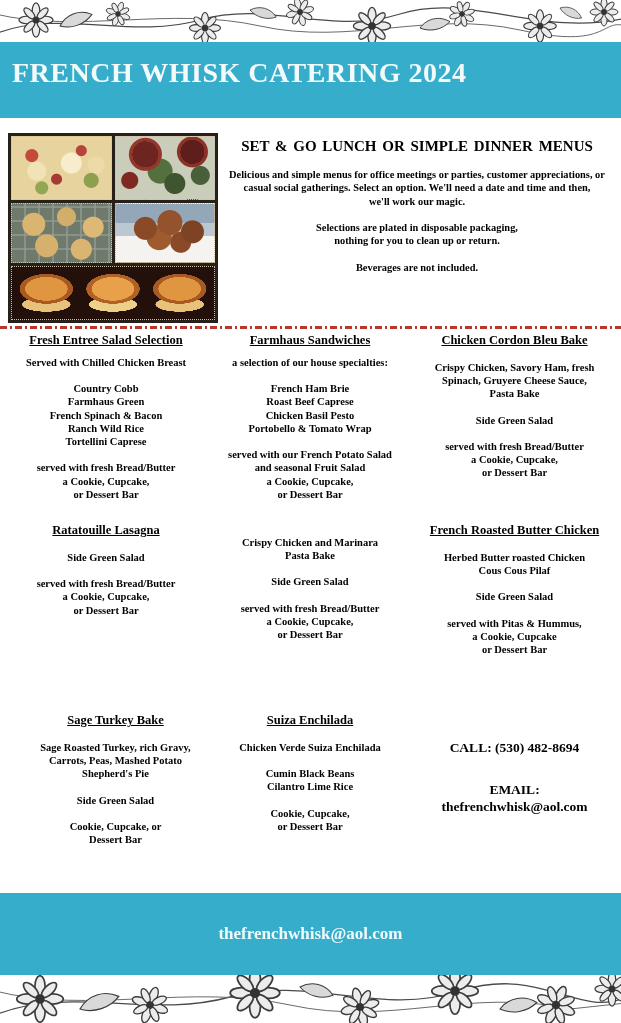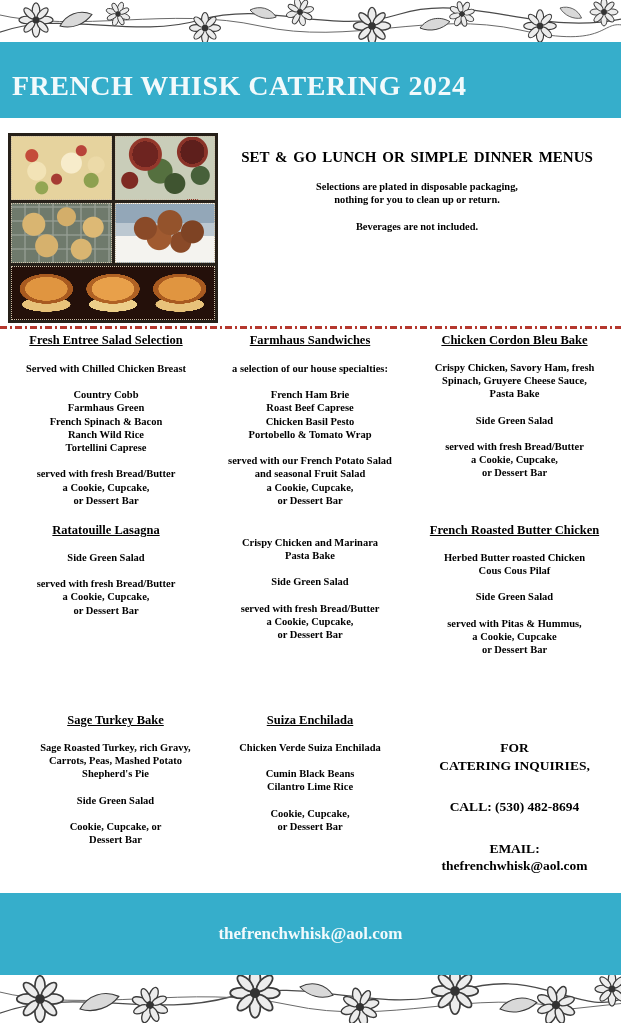--- a/index.html
+++ b/index.html
@@ -5,21 +5,21 @@
   html,body{margin:0;padding:0;background:#e9e9e9;}
   .page{
     position:relative;width:621px;height:1023px;margin:0 auto;background:#ffffff;
     font-family:"Liberation Serif","DejaVu Serif",serif;color:#000;overflow:hidden;
   }
   .floral{position:absolute;left:0;display:block;}
   .floral-top{top:0;}
   .floral-bottom{top:975px;}
   .header-band{position:absolute;top:42px;left:0;width:621px;height:76px;background:#36aecb;}
   .header-title{
-    margin:0;padding:28px 0 0 12px;font-size:28px;font-weight:bold;
+    margin:0;padding:15px 0 0 12px;font-size:28px;font-weight:bold;
     color:#f2fafc;letter-spacing:.5px;white-space:nowrap;
   }
   
   .collage{
     position:absolute;top:133px;left:8px;width:210px;height:190px;background:#262019;
     box-sizing:border-box;padding:3px;display:grid;grid-template-columns:1fr 1fr;
     grid-template-rows:64px 60px 54px;gap:3px;
   }
   .photo{box-sizing:border-box;border:1px dotted #cdbfa8;}
   .photo.wide{grid-column:1 / span 2;}
@@ -60,32 +60,32 @@
   .photo-sliders{background:
     radial-gradient(ellipse 34px 19px at 17% 42%, #e09540 0 62%, #a85a20 63% 78%, rgba(0,0,0,0) 79%),
     radial-gradient(ellipse 34px 19px at 50% 42%, #e8a04a 0 62%, #b06224 63% 78%, rgba(0,0,0,0) 79%),
     radial-gradient(ellipse 34px 19px at 83% 42%, #e09540 0 62%, #a85a20 63% 78%, rgba(0,0,0,0) 79%),
     radial-gradient(ellipse 40px 12px at 17% 72%, #e8c27a 0 60%, rgba(0,0,0,0) 61%),
     radial-gradient(ellipse 40px 12px at 50% 72%, #edcf8a 0 60%, rgba(0,0,0,0) 61%),
     radial-gradient(ellipse 40px 12px at 83% 72%, #e8c27a 0 60%, rgba(0,0,0,0) 61%),
     #24100a;}
   
   .intro{position:absolute;top:135px;left:217px;width:400px;text-align:center;}
-  .intro-heading{margin:14px;font-size:15px;font-weight:bold;word-spacing:2px;}
+  .intro-heading{margin:3px;font-size:15px;font-weight:bold;word-spacing:2px;}
   .ipara{white-space:pre-line;font-size:10.4px;font-weight:bold;line-height:1.28;margin-top:13px;}
   
   .sep{position:absolute;top:326px;left:0;width:621px;height:3px;
     background:repeating-linear-gradient(90deg,#b5372e 0 7px,rgba(0,0,0,0) 7px 10px,#b5372e 10px 12px,rgba(0,0,0,0) 12px 15px);}
   
   .menu-grid{position:absolute;top:333px;left:0;width:621px;display:grid;
     grid-template-columns:212px 196px 213px;grid-template-rows:190px 190px auto;}
   .menu-section{text-align:center;padding:0 5px;box-sizing:border-box;}
   .sec-title{margin:0;font-size:12.5px;font-weight:bold;text-decoration:underline;}
   .group{font-size:10.5px;font-weight:bold;line-height:1.26;white-space:pre-line;margin-top:13px;}
-  .groups.tight .group:first-child{margin-top:14px;}
+  .groups.tight .group:first-child{margin-top:8px;}
   .groups.wide .group{}
   .groups.wide .group:first-child{margin-top:13px;}
   .contact{padding-top:26px;text-align:center;}
   .cgroup{font-size:13.5px;font-weight:bold;white-space:pre-line;line-height:1.3;margin-top:24px;}
   .cgroup:first-child{margin-top:0;}
   
   .footer-band{position:absolute;top:893px;left:0;width:621px;height:82px;background:#36aecb;
     display:flex;align-items:center;justify-content:center;}
   .footer-email{font-size:17px;font-weight:bold;color:#f2fafc;}
 </style>
@@ -138,20 +138,23 @@
     <div class="photo photo-salad"></div>
     <div class="photo photo-oranges"></div>
     <div class="photo photo-cookies"></div>
     <div class="photo photo-meatballs"></div>
     <div class="photo photo-sliders wide"></div>
   </div>
 
   <div class="intro">
     <h2 class="intro-heading">SET &amp; GO LUNCH OR SIMPLE DINNER  MENUS</h2>
     <div>
+        <div class="ipara">Delicious and simple menus for office meetings or parties, customer appreciations, or
+casual social gatherings. Select an option. We'll need a date and time and then,
+we'll work our magic.</div>
         <div class="ipara">Selections are plated in disposable packaging,
 nothing for you to clean up or return.</div>
         <div class="ipara">Beverages are not included.</div>
       </div>
   </div>
 
   <div class="sep"></div>
 
   <div class="menu-grid">
 
@@ -249,22 +252,20 @@
           <div class="group">Chicken Verde Suiza Enchilada</div>
           <div class="group">Cumin Black Beans
 Cilantro Lime Rice</div>
           <div class="group">Cookie, Cupcake,
 or Dessert Bar</div>
         </div>
     </section>
 
     <section class="menu-section contact" style="grid-column:3;grid-row:3;">
       <div>
-          <div class="cgroup">FOR
-CATERING INQUIRIES,</div>
           <div class="cgroup">CALL: (530) 482-8694</div>
           <div class="cgroup">EMAIL:
 thefrenchwhisk@aol.com</div>
         </div>
     </section>
 
   </div>
 
   <div class="footer-band">
     <div class="footer-email">thefrenchwhisk@aol.com</div>

